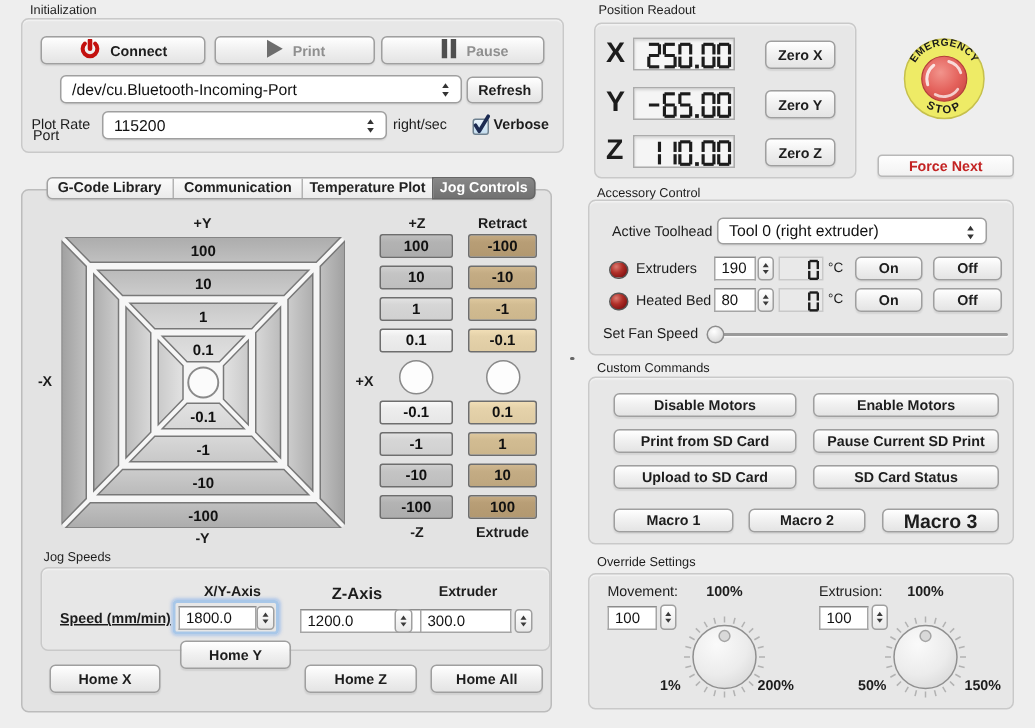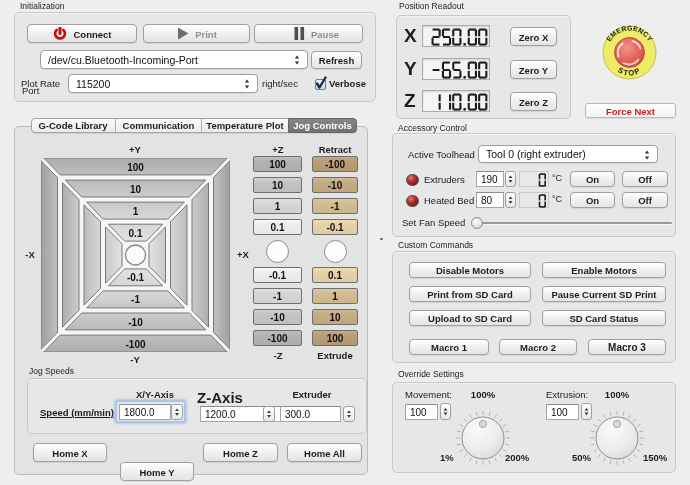--- a/index.html
+++ b/index.html
@@ -223,21 +223,21 @@
 <div class="lbl" style="left:398px;top:241px;font-size:8.5px;font-weight:400;">Custom Commands</div>
 <div class="gbox" style="left:392px;top:251px;width:284px;height:112px;"></div>
 <div class="btn" style="left:409px;top:262px;width:122px;height:16px;font-size:9.5px;font-weight:bold;color:#1d1d1d;border-radius:4px;line-height:16px;">Disable Motors</div>
 <div class="btn" style="left:542px;top:262px;width:124px;height:16px;font-size:9.5px;font-weight:bold;color:#1d1d1d;border-radius:4px;line-height:16px;">Enable Motors</div>
 <div class="btn" style="left:409px;top:286px;width:122px;height:16px;font-size:9.5px;font-weight:bold;color:#1d1d1d;border-radius:4px;line-height:16px;">Print from SD Card</div>
 <div class="btn" style="left:542px;top:286px;width:124px;height:16px;font-size:9.5px;font-weight:bold;color:#1d1d1d;border-radius:4px;line-height:16px;">Pause Current SD Print</div>
 <div class="btn" style="left:409px;top:310px;width:122px;height:16px;font-size:9.5px;font-weight:bold;color:#1d1d1d;border-radius:4px;line-height:16px;">Upload to SD Card</div>
 <div class="btn" style="left:542px;top:310px;width:124px;height:16px;font-size:9.5px;font-weight:bold;color:#1d1d1d;border-radius:4px;line-height:16px;">SD Card Status</div>
 <div class="btn" style="left:409px;top:339px;width:80px;height:16px;font-size:9.5px;font-weight:bold;color:#1d1d1d;border-radius:4px;line-height:16px;">Macro 1</div>
 <div class="btn" style="left:499px;top:339px;width:78px;height:16px;font-size:9.5px;font-weight:bold;color:#1d1d1d;border-radius:4px;line-height:16px;">Macro 2</div>
-<div class="btn" style="left:588px;top:339px;width:78px;height:16px;font-size:10px;font-weight:bold;color:#1d1d1d;border-radius:4px;line-height:16px;">Macro 3</div>
+<div class="btn" style="left:588px;top:339px;width:78px;height:16px;font-size:13px;font-weight:bold;color:#1d1d1d;border-radius:4px;line-height:16px;">Macro 3</div>
 <div class="lbl" style="left:398px;top:370px;font-size:8.5px;font-weight:400;">Override Settings</div>
 <div class="gbox" style="left:392px;top:382px;width:284px;height:91px;"></div>
 <div class="lbl" style="left:405px;top:390px;font-size:9.5px;font-weight:400;">Movement:</div>
 <div class="cc lbl" style="left:455px;top:390px;width:56px;font-size:9.5px;font-weight:bold;">100%</div>
 <div class="fld" style="left:405px;top:404px;width:33px;height:16px;line-height:16px;font-size:10px;text-align:left;padding-left:4px;">100</div>
 <div class="stp" style="left:440px;top:403px;width:11px;height:17px;">
     <svg width="9" height="15" viewBox="0 0 9 15" style="display:block">
       <path d="M4.5 3.9000000000000004 l2 2.7 h-4 z" fill="#3a3a3a"></path>
       <path d="M4.5 11.2 l-2 -2.7 h4 z" fill="#3a3a3a"></path>
     </svg>
@@ -451,21 +451,21 @@
 <div style="position:absolute;left:253px;top:330px;width:49px;height:16px;background:linear-gradient(#bfbfbf,#b3b3b3 30%,#adadad);border:1px solid #6e6e6e;border-radius:2px;font-size:10px;font-weight:bold;text-align:center;line-height:15px;color:#111;">-100</div>
 <div style="position:absolute;left:312px;top:219px;width:46px;height:16px;background:linear-gradient(#f1deb6,#e5d2aa 30%,#dfcca4);border:1px solid #6e6e6e;border-radius:2px;font-size:10px;font-weight:bold;text-align:center;line-height:15px;color:#111;">-0.1</div>
 <div style="position:absolute;left:312px;top:330px;width:46px;height:16px;background:linear-gradient(#c4aa82,#b89e76 30%,#b29870);border:1px solid #6e6e6e;border-radius:2px;font-size:10px;font-weight:bold;text-align:center;line-height:15px;color:#111;">100</div>
 <div style="position:absolute;left:266px;top:240px;width:23px;height:23px;border-radius:50%;background:#fdfdfd;border:1.5px solid #8a8a8a;"></div>
 <div style="position:absolute;left:324px;top:240px;width:23px;height:23px;border-radius:50%;background:#fdfdfd;border:1.5px solid #8a8a8a;"></div>
 <div class="cc lbl" style="left:262px;top:351px;width:32px;font-size:9.5px;font-weight:bold;">-Z</div>
 <div class="cc lbl" style="left:310px;top:351px;width:50px;font-size:9.5px;font-weight:bold;">Extrude</div>
 <div class="lbl" style="left:29px;top:367px;font-size:8.5px;font-weight:400;">Jog Speeds</div>
 <div class="gbox" style="left:27px;top:378px;width:340px;height:56px;"></div>
 <div class="cc lbl" style="left:115px;top:390px;width:80px;font-size:9.5px;font-weight:bold;">X/Y-Axis</div>
-<div class="cc lbl" style="left:180px;top:390px;width:80px;font-size:15px;font-weight:bold;">Z-Axis</div>
+<div class="cc lbl" style="left:198px;top:390px;width:80px;font-size:11px;font-weight:bold;">Z-Axis</div>
 <div class="cc lbl" style="left:272px;top:390px;width:80px;font-size:9.5px;font-weight:bold;">Extruder</div>
 <div class="lbl" style="left:40px;top:408px;font-size:9.5px;font-weight:700;text-decoration:underline;">Speed (mm/min)</div>
 <div style="position:absolute;left:115px;top:400px;width:71px;height:23px;border:2px solid #a8c7e8;border-radius:3px;box-shadow:0 0 2px 1px rgba(125,170,235,0.5);"></div>
 <div class="fld" style="left:119px;top:404px;width:52px;height:16px;line-height:16px;font-size:10px;text-align:left;padding-left:4px;">1800.0</div>
 <div class="stp" style="left:171px;top:404px;width:12px;height:16px;">
     <svg width="10" height="14" viewBox="0 0 10 14" style="display:block">
       <path d="M5.0 3.4000000000000004 l2 2.7 h-4 z" fill="#3a3a3a"></path>
       <path d="M5.0 10.7 l-2 -2.7 h4 z" fill="#3a3a3a"></path>
     </svg>
   </div>
@@ -477,15 +477,15 @@
     </svg>
   </div>
 <div class="fld" style="left:280px;top:406px;width:61px;height:16px;line-height:16px;font-size:10px;text-align:left;padding-left:4px;">300.0</div>
 <div class="stp" style="left:343px;top:406px;width:12px;height:16px;">
     <svg width="10" height="14" viewBox="0 0 10 14" style="display:block">
       <path d="M5.0 3.4000000000000004 l2 2.7 h-4 z" fill="#3a3a3a"></path>
       <path d="M5.0 10.7 l-2 -2.7 h4 z" fill="#3a3a3a"></path>
     </svg>
   </div>
 <div class="btn" style="left:33px;top:443px;width:74px;height:19px;font-size:9.5px;font-weight:bold;color:#1d1d1d;border-radius:4px;line-height:19px;">Home X</div>
-<div class="btn" style="left:120px;top:462px;width:74px;height:19px;font-size:9.5px;font-weight:bold;color:#1d1d1d;border-radius:4px;line-height:19px;">Home Y</div>
+<div class="btn" style="left:120px;top:427px;width:74px;height:19px;font-size:9.5px;font-weight:bold;color:#1d1d1d;border-radius:4px;line-height:19px;">Home Y</div>
 <div class="btn" style="left:203px;top:443px;width:75px;height:19px;font-size:9.5px;font-weight:bold;color:#1d1d1d;border-radius:4px;line-height:19px;">Home Z</div>
 <div class="btn" style="left:287px;top:443px;width:75px;height:19px;font-size:9.5px;font-weight:bold;color:#1d1d1d;border-radius:4px;line-height:19px;">Home All</div>
 <div style="position:absolute;left:380px;top:238px;width:3px;height:2px;background:#666;border-radius:1px;"></div>
 </body></html>

